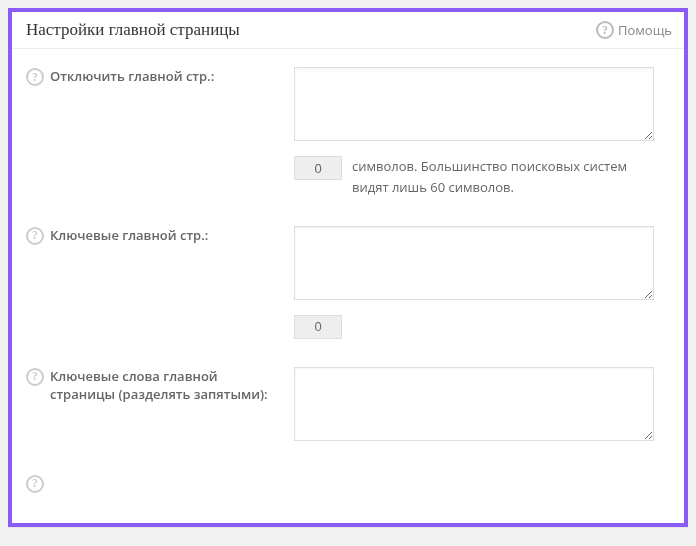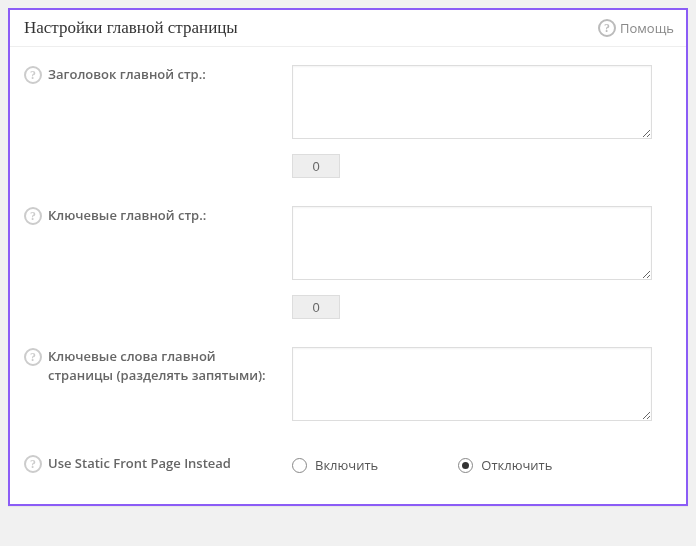--- a/index.html
+++ b/index.html
@@ -8,21 +8,21 @@
       padding: 0;
     }
     body {
       font-family: "Open Sans", -apple-system, Arial, sans-serif;
       background: #f1f1f1;
       padding: 8px;
     }
     .panel {
       width: 680px;
       background: #fff;
-      border: 2px solid #8b5cf6;
+      border: 4px solid #8b5cf6;
       box-shadow: 0 1px 1px rgba(0,0,0,0.04);
     }
     .panel-header {
       display: flex;
       align-items: center;
       justify-content: space-between;
       padding: 8px 12px 8px 14px;
       border-bottom: 1px solid #eee;
     }
     .panel-title {
@@ -174,66 +174,54 @@
       <span class="help-icon-big">?</span>
       <span>Помощь</span>
     </div>
   </div>
 
   <div class="panel-body">
 
     <div class="form-row">
       <div class="label-col">
         <span class="field-help-icon">?</span>
-        <span class="field-label">Заголовок главной стр.:</span>
+        <span class="field-label">Отключить главной стр.:</span>
+      </div>
+      <div class="input-col">
+        <textarea class="textarea" style=""></textarea>
+        <div class="hint-row">
+          <input type="text" class="char-count" readonly="" value="0" style="">
+          <span class="hint-text">символов. Большинство поисковых систем видят лишь 60 символов.</span>
+        </div>
+      </div>
+    </div>
+
+    <div class="form-row">
+      <div class="label-col">
+        <span class="field-help-icon">?</span>
+        <span class="field-label">Ключевые главной стр.:</span>
       </div>
       <div class="input-col">
         <textarea class="textarea" style=""></textarea>
         <div class="hint-row">
           <input type="text" class="char-count" readonly="" value="0" style="">
         </div>
       </div>
     </div>
 
     <div class="form-row">
       <div class="label-col">
         <span class="field-help-icon">?</span>
-        <span class="field-label">Ключевые главной стр.:</span>
+        <span class="field-label">Ключевые слова главной страницы (разделять запятыми):</span>
       </div>
       <div class="input-col">
         <textarea class="textarea" style=""></textarea>
-        <div class="hint-row">
-          <input type="text" class="char-count" readonly="" value="0" style="">
-        </div>
-      </div>
-    </div>
-
-    <div class="form-row">
-      <div class="label-col">
-        <span class="field-help-icon">?</span>
-        <span class="field-label">Ключевые слова главной страницы (разделять запятыми):</span>
-      </div>
-      <div class="input-col">
-        <textarea class="textarea" style=""></textarea>
-      </div>
-    </div>
-
-    <div class="form-row">
-      <div class="label-col">
-        <span class="field-help-icon">?</span>
-        <span class="field-label">Use Static Front Page Instead</span>
-      </div>
-      <div class="input-col">
-        <div class="radio-group">
-          <label class="radio-option">
-            <span class="radio-circle"></span>
-            <span class="radio-label">Включить</span>
-          </label>
-          <label class="radio-option">
-            <span class="radio-circle checked"></span>
-            <span class="radio-label">Отключить</span>
-          </label>
-        </div>
+      </div>
+    </div>
+
+    <div class="form-row">
+      <div class="label-col">
+        <span class="field-help-icon">?</span>
       </div>
     </div>
 
   </div>
 </div>
 
 </body></html>

